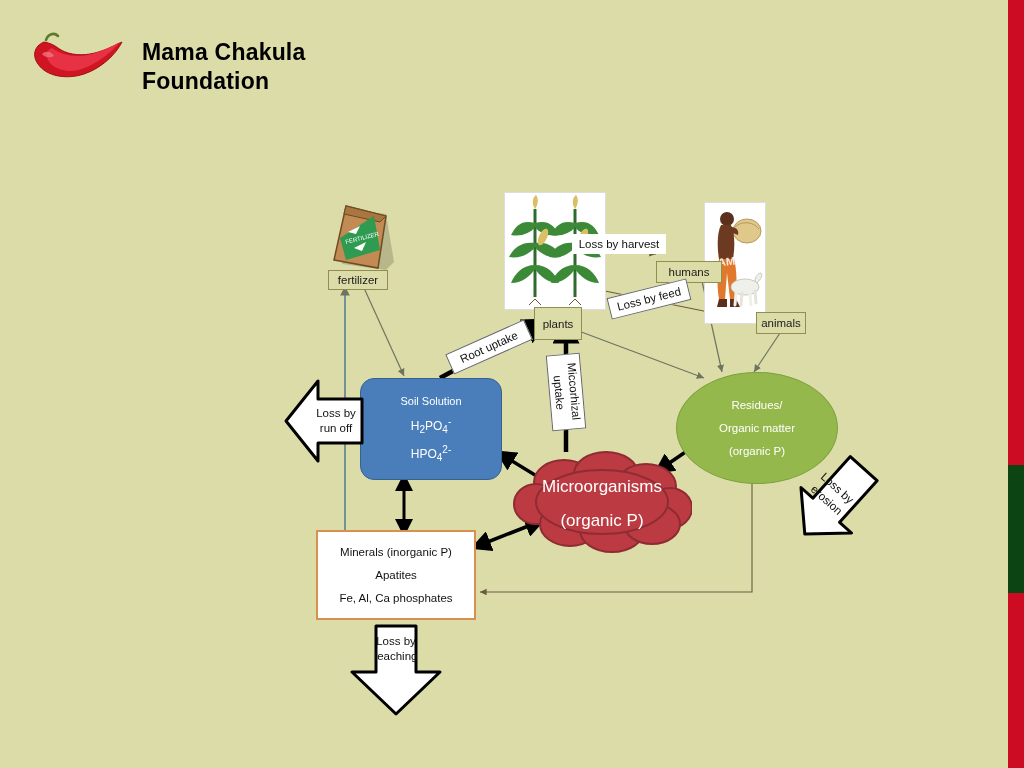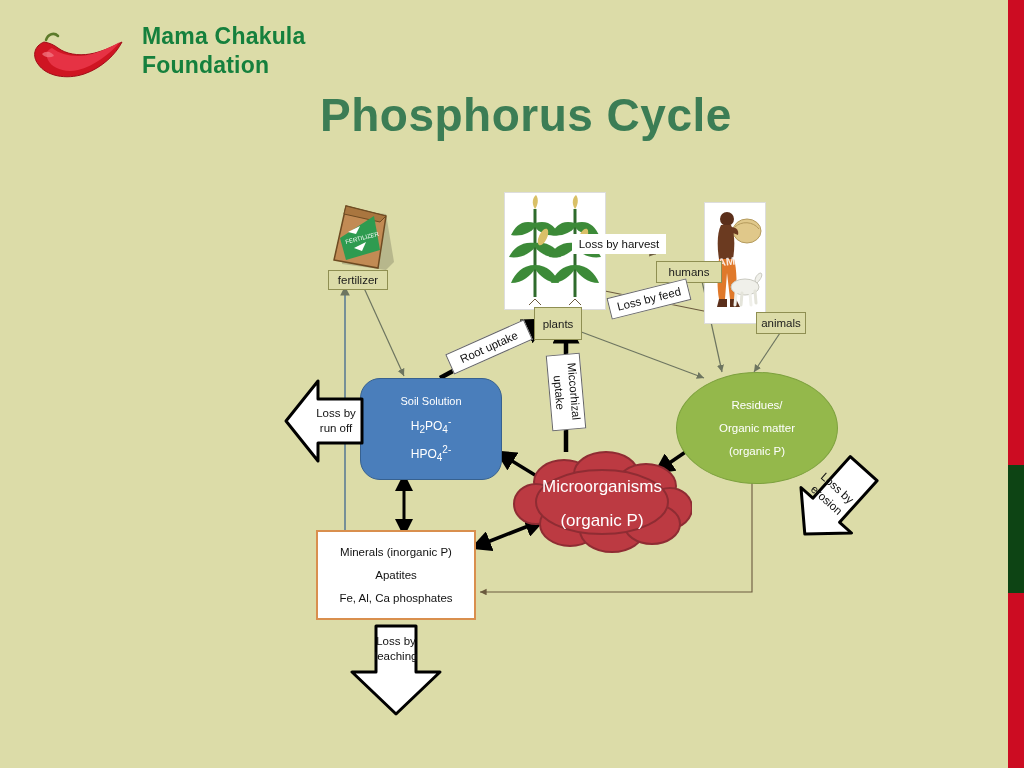--- a/index.html
+++ b/index.html
@@ -10,34 +10,34 @@
     position:relative;
   }
   #slide{position:absolute;left:0;top:0;width:1024px;height:768px;background:#dcdca8;}
 
   
   .edge-red{position:absolute;right:0;top:0;width:16px;height:768px;background:#cc0c22;}
   .edge-green{position:absolute;right:0;top:465px;width:16px;height:128px;background:#0d4414;}
 
   
   .logo-wrap{position:absolute;left:22px;top:20px;width:330px;height:70px;}
-  .logo-text{position:absolute;left:120px;top:2px;color:#15803d;font-size:23px;font-weight:bold;line-height:29px;letter-spacing:.2px;}
+  .logo-text{position:absolute;left:120px;top:18px;color:#000000;font-size:23px;font-weight:bold;line-height:29px;letter-spacing:.2px;}
   .pepper{position:absolute;left:0;top:8px;width:110px;height:60px;}
 
   
   .title{position:absolute;left:320px;top:88px;font-size:46px;font-weight:bold;color:#3c7d55;letter-spacing:.5px;font-family:"Liberation Sans", sans-serif;}
 
   
   .node{position:absolute;box-sizing:border-box;}
 
   .lbl{position:absolute;box-sizing:border-box;background:#dcdca8;border:1px solid #8f8f52;
        font-size:11.5px;color:#1a1a1a;display:flex;align-items:center;justify-content:center;}
 
   .soil{position:absolute;left:360px;top:378px;width:140px;height:100px;background:#4a7ebb;
-        border:1px solid #37618f;border-radius:20px;color:#fff;text-align:center;
+        border:1px solid #37618f;border-radius:14px;color:#fff;text-align:center;
         display:flex;flex-direction:column;align-items:center;justify-content:center;gap:9px;font-size:11px;}
   .soil .l1{font-size:11px;}
   .soil .l2,.soil .l3{font-size:12px;}
 
   .residues{position:absolute;left:676px;top:372px;width:160px;height:110px;background:#94b84b;
             border:1px solid #7da13e;border-radius:50%/50%;color:#fff;text-align:center;
             display:flex;flex-direction:column;align-items:center;justify-content:center;gap:11px;font-size:11.5px;}
 
   .micro-wrap{position:absolute;left:512px;top:448px;width:180px;height:108px;}
   .micro-text{position:absolute;left:0;top:0;width:180px;height:108px;color:#fff;font-size:17px;
@@ -75,21 +75,20 @@
       <path d="M30 20 C40 28 56 30 70 26 C80 23 90 18 98 14 C88 26 72 38 56 42
                C42 45 30 40 26 32 C23 26 25 22 30 20 Z" fill="#e63244"></path>
       <path d="M20 26 C24 22 30 24 32 28 C28 30 23 30 20 26 Z" fill="#f47d87" opacity=".7"></path>
     </svg>
     <div class="logo-text">
       <div>Mama Chakula</div>
       <div>Foundation</div>
     </div>
   </div>
 
-  <div class="title">Phosphorus Cycle</div>
 
   <svg class="lines">
     <defs>
       <marker id="thinArrow" markerWidth="7" markerHeight="7" refX="6" refY="3" orient="auto">
         <path d="M0,0 L6,3 L0,6 z" fill="#6b5a3e"></path>
       </marker>
       <marker id="grayArrow" markerWidth="7" markerHeight="7" refX="6" refY="3" orient="auto">
         <path d="M0,0 L6,3 L0,6 z" fill="#6d7560"></path>
       </marker>
       <marker id="fatArrowEnd" markerWidth="6" markerHeight="6" refX="3" refY="3" orient="auto">

